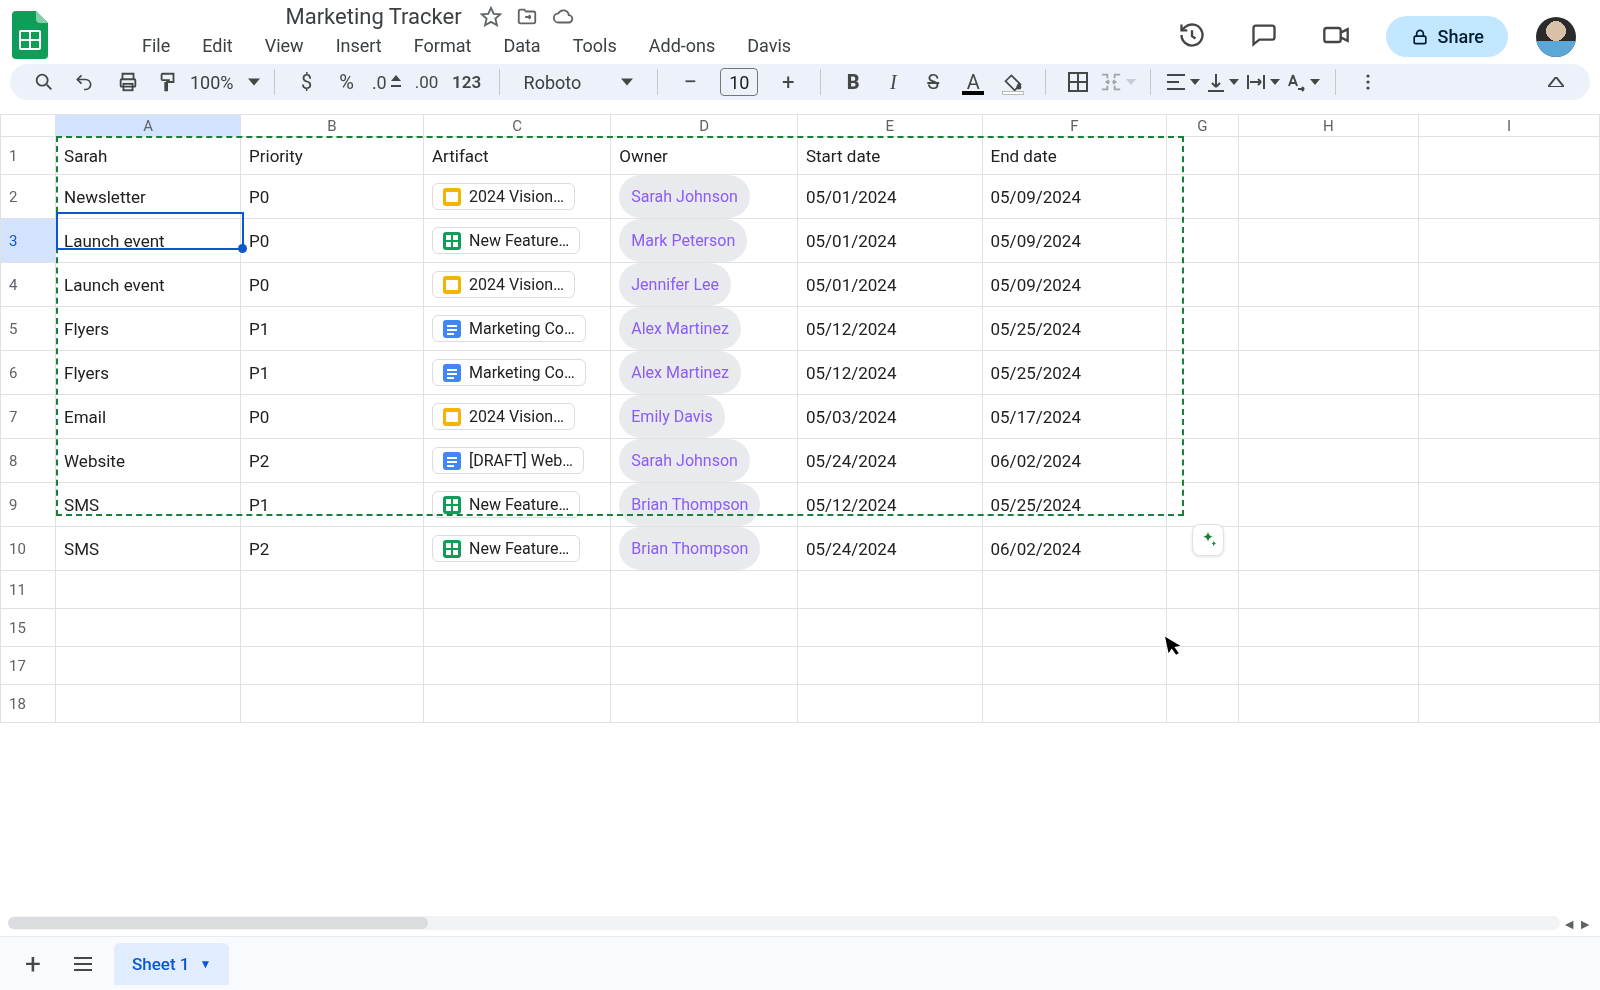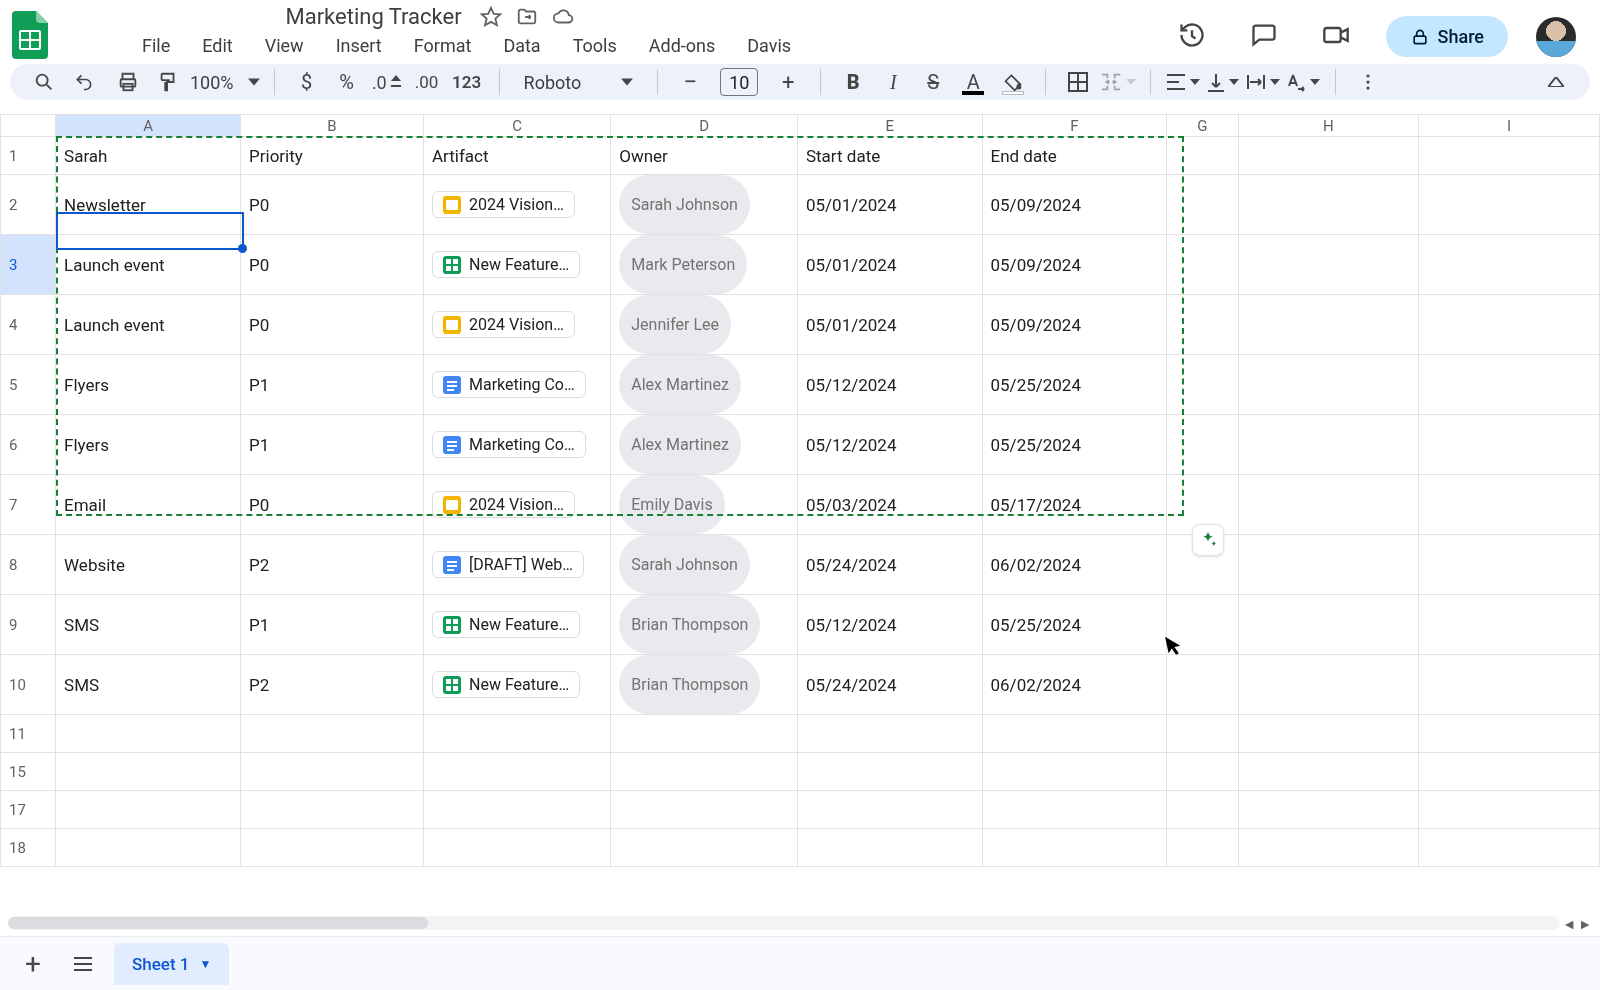--- a/index.html
+++ b/index.html
@@ -147,21 +147,21 @@
        linear-gradient(#0f9d58,#0f9d58) center/2px 100% no-repeat,
        #fff;}
   .ico-docs{background:#4285f4;position:relative;}
   .ico-docs::after{content:"";position:absolute;inset:3px 4px;background:
      linear-gradient(#fff,#fff) 0 2px/100% 2px no-repeat,
      linear-gradient(#fff,#fff) 0 6px/100% 2px no-repeat,
      linear-gradient(#fff,#fff) 0 10px/70% 2px no-repeat,
      #4285f4;}
   .person-chip{
     display:inline-block;background:#e8eaed;border-radius:999px;
-    padding:20px 12px;font-size:16px;color:#737373;
+    padding:12px 12px;font-size:16px;color:#8b5cf6;
   }
 
   
   .sparkle{
     position:absolute;width:32px;height:32px;border:1px solid #dfe1e5;border-radius:8px;
     background:#fff;display:flex;align-items:center;justify-content:center;color:#188038;
     box-shadow:0 1px 3px rgba(0,0,0,.12);
   }
 
   

